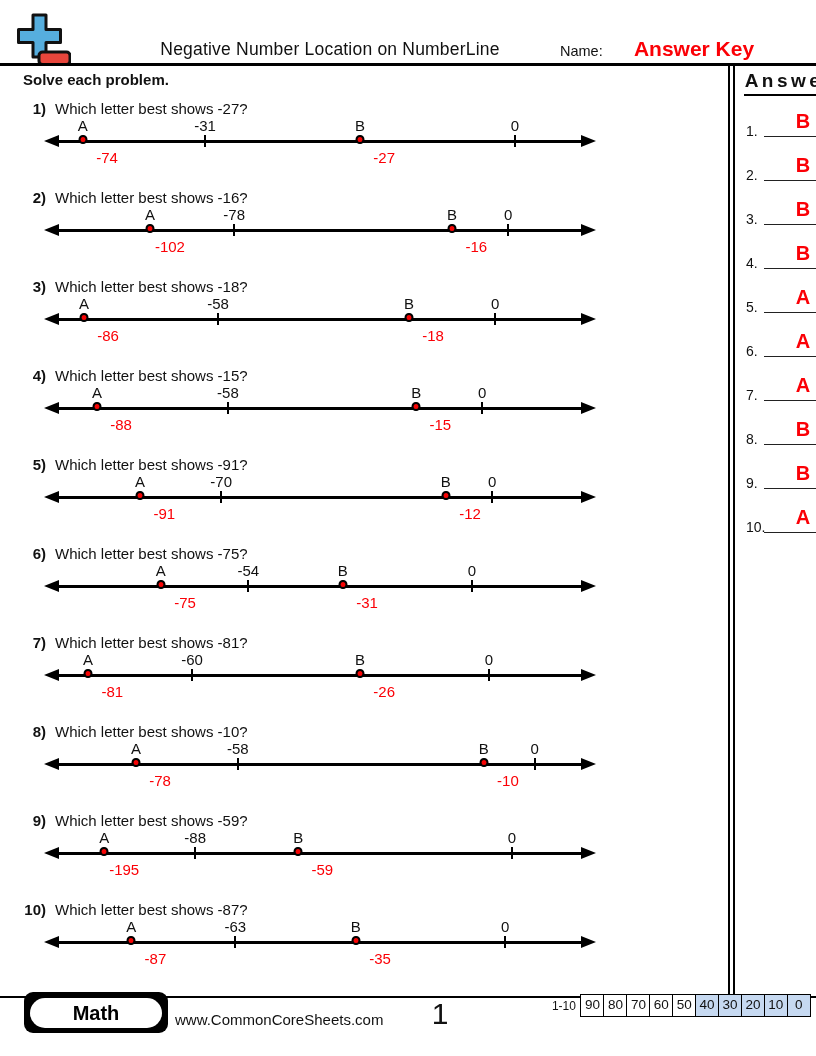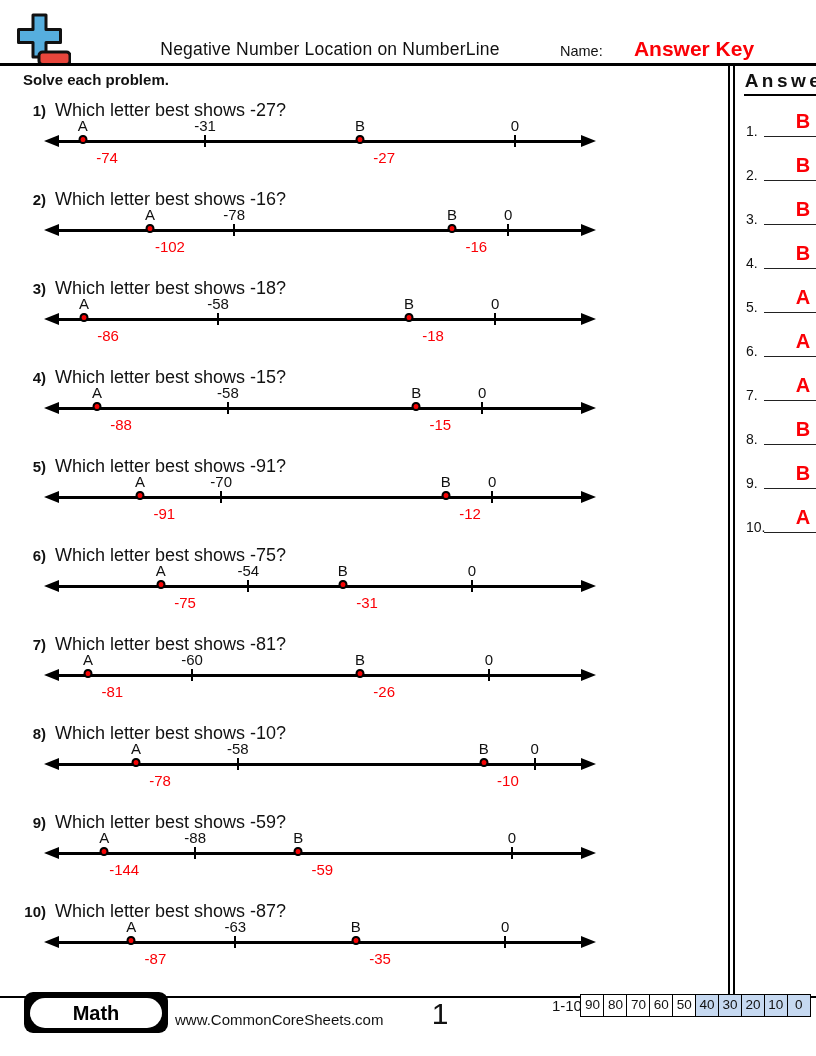--- a/index.html
+++ b/index.html
@@ -18,21 +18,21 @@
     font-size:21px; font-weight:bold; color:#fb0006; }
   .header-rule { position:absolute; top:63px; left:0; width:816px; height:3px; background:#000; }
   .instructions { position:absolute; top:71px; left:23px; font-size:15px; font-weight:bold; }
 
   
   .problems { position:absolute; top:96px; left:0; width:698px; }
   .problem { position:relative; height:89px; }
   .q-row { position:absolute; top:4px; left:0; width:100%; }
   .q-num { display:inline-block; min-width:24px; margin-left:22px; text-align:right;
     font-weight:bold; font-size:15px; }
-  .q-text { font-size:18px; margin-left:9px; }
+  .q-text { font-size:15px; margin-left:9px; }
   .numberline { position:absolute; left:60px; top:24px; width:520px; height:62px; }
   .nl-axis { position:absolute; top:20px; left:-6px; right:-6px; height:2.5px; background:#000; }
   .nl-arrow { position:absolute; width:0; height:0; border-top:6.5px solid transparent;
     border-bottom:6.5px solid transparent; top:14.8px; }
   .nl-arrow.left  { left:-16px;  border-right:15px solid #000; }
   .nl-arrow.right { right:-16px; border-left:15px solid #000; }
   .nl-marker { position:absolute; top:0; width:70px; margin-left:-35px; height:62px; }
   .nl-letter { position:absolute; top:-3px; width:100%; text-align:center; font-size:15px; }
   .nl-dot { position:absolute; top:14.5px; left:50%; transform:translateX(-50%);
     width:9px; height:9.5px; background:#f60505; border:2.3px solid #000; border-radius:50%; }
@@ -58,21 +58,21 @@
   .footer-rule { position:absolute; top:996px; left:0; width:816px; height:2.3px; background:#000; }
   .logo-box { position:absolute; top:992px; left:24px; width:144px; height:41px;
     background:#000; border-radius:9px; }
   .logo-pill { position:absolute; top:5.5px; left:6px; width:132px; height:30px;
     background:#fff; border-radius:15px; text-align:center;
     font-size:20px; font-weight:bold; line-height:30px; color:#000000; }
   .website { position:absolute; top:1011px; left:175px; font-size:15px; }
   .page-num { position:absolute; top:997px; left:420px; width:40px; text-align:center;
     font-size:30px; font-weight:400; }
   .score-row { position:absolute; top:994px; right:5px; display:flex; align-items:center; }
-  .range-label { font-size:15px; margin-right:0; }
+  .range-label { font-size:12px; margin-right:6px; }
   .score-cells { display:flex; }
   .score-cell { width:24.5px; height:23px; border:1.6px solid #000; margin-left:-1.6px;
     text-align:center; font-size:13.5px; line-height:20px; background:#fff; }
   .score-cell[data-shaded="true"] { background:#c6d9f1; }
 </style>
 </head>
 <body>
 
 <div class="page">
 
@@ -325,21 +325,21 @@
     <div class="q-row">
       <span class="q-num">9)</span><span class="q-text">Which letter best shows -59?</span>
     </div>
     <div class="numberline">
       <div class="nl-axis"></div>
       <div class="nl-arrow left"></div>
       <div class="nl-arrow right"></div>
       <div class="nl-marker" style="left: 8.5%;">
         <span class="nl-letter">A</span>
         <span class="nl-dot"></span>
-        <span class="nl-value">-144</span>
+        <span class="nl-value">-195</span>
       </div>
       <div class="nl-marker" style="left: 26%;">
         <span class="nl-letter">-88</span>
         <span class="nl-tick"></span>
       </div>
       <div class="nl-marker" style="left: 45.8%;">
         <span class="nl-letter">B</span>
         <span class="nl-dot"></span>
         <span class="nl-value">-59</span>
       </div>

